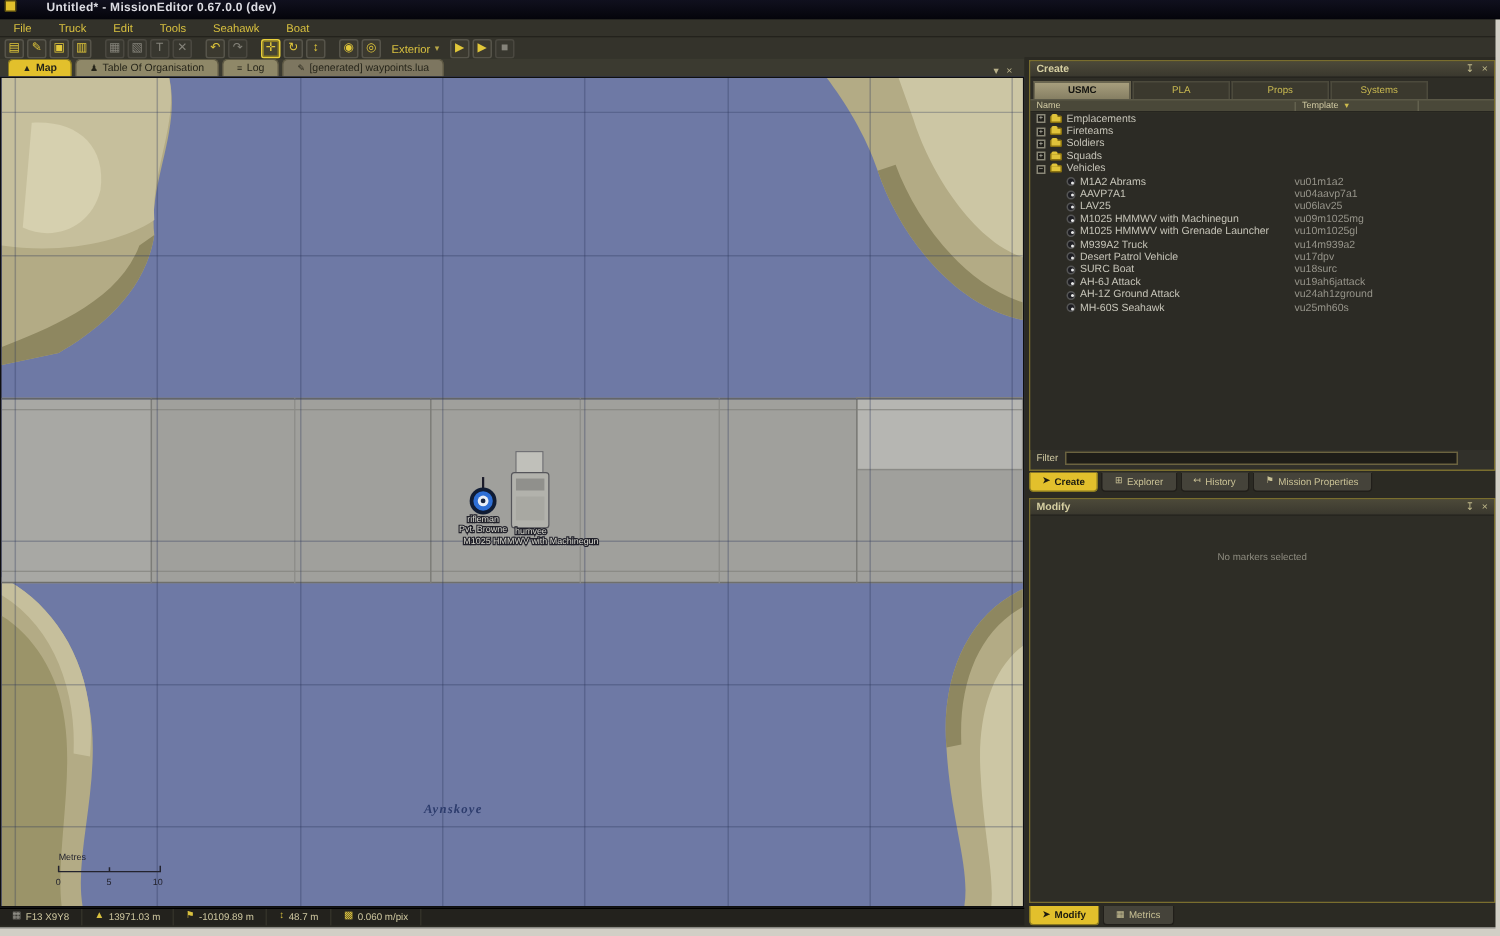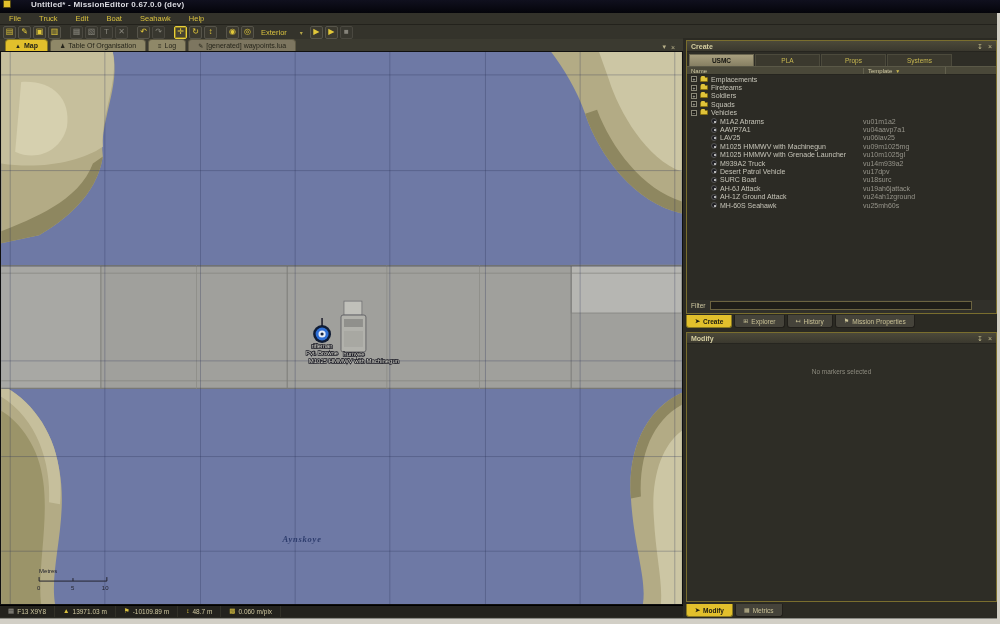--- a/index.html
+++ b/index.html
@@ -20,21 +20,21 @@
     background:#33322a; border-bottom:1px solid #23221c; display:flex; align-items:center; }
   .menu-item { color:#d9c13f; font-size:7.5px; padding:0 9px; height:100%; display:flex; align-items:center; cursor:default; }
   
   .toolbar { position:absolute; left:0; top:25px; width:1000px; height:14px;
     background:#34332b; display:flex; align-items:center; padding-left:3px; gap:2px; }
   .tbtn { width:13px; height:13px; background:#3b392f; border:1px solid #56544a; border-radius:2px;
     display:flex; align-items:center; justify-content:center; font-size:8px; color:#e2c83a; line-height:1; }
   .tbtn.disabled { color:#85837a; background:#38372f; border-color:#4a4840; }
   .tbtn.selected { border-color:#e8cf3a; background:#474433; box-shadow:0 0 0 1px #8a7a20 inset; }
   .tsep { width:5px; height:13px; }
-  .exterior { display:flex; align-items:center; gap:13px; color:#d9c13f; font-size:7.5px; padding:0 5px; }
+  .exterior { display:flex; align-items:center; gap:3px; color:#d9c13f; font-size:7.5px; padding:0 5px; }
   .exterior .arr { font-size:6px; color:#b7a748; }
   
   .tabbar { position:absolute; left:0; top:39px; width:683px; height:12px;
     background:#3b3a30; display:flex; align-items:flex-end; padding-left:5px; }
   .dtab { display:inline-flex; align-items:center; gap:3px; height:12px; padding:0 9px;
     background:#8f8868; color:#26251a; font-size:7px; border:1px solid #5e5944; border-bottom:none;
     border-radius:4px 4px 0 0; margin-right:2px; white-space:nowrap; }
   .dtab .dticon { font-size:6px; line-height:1; }
   .dtab.active { background:#e2c02c; font-weight:bold; border-color:#8a7a20; }
   .dtab.dim { background:#7d7660; }
@@ -101,23 +101,23 @@
 
 <div class="titlebar">
   <div class="app-icon"></div>
   <span class="title">Untitled* - MissionEditor 0.67.0.0  (dev)</span>
 </div>
 
 <div class="menubar">
   <span class="menu-item">File</span>
   <span class="menu-item">Truck</span>
   <span class="menu-item">Edit</span>
+  <span class="menu-item">Tools</span>
+  <span class="menu-item">Seahawk</span>
   <span class="menu-item">Boat</span>
-  <span class="menu-item">Seahawk</span>
-  <span class="menu-item">Help</span>
 </div>
 
 <div class="toolbar">
   <span class="tbtn">▤</span>
   <span class="tbtn">✎</span>
   <span class="tbtn">▣</span>
   <span class="tbtn">▥</span>
   <span class="tsep"></span>
   <span class="tbtn disabled">▦</span>
   <span class="tbtn disabled">▧</span>

